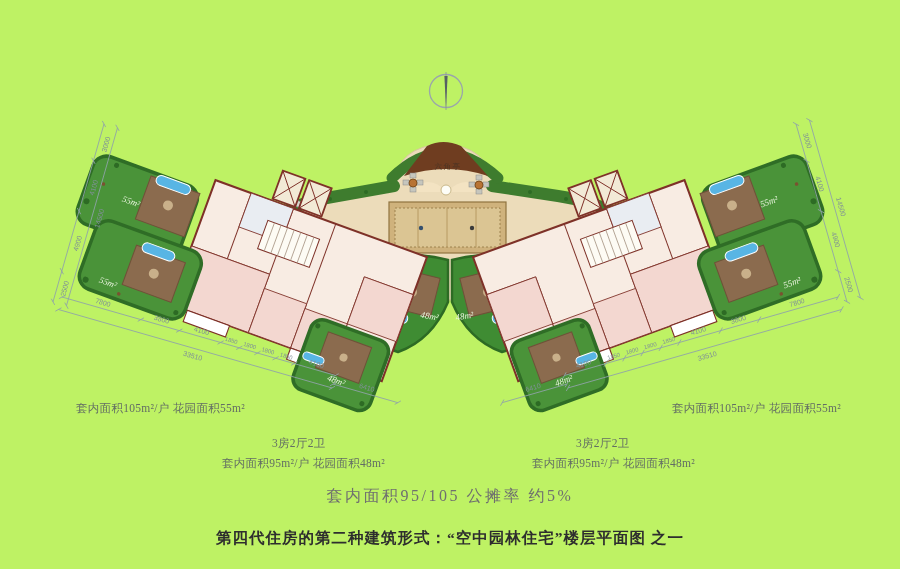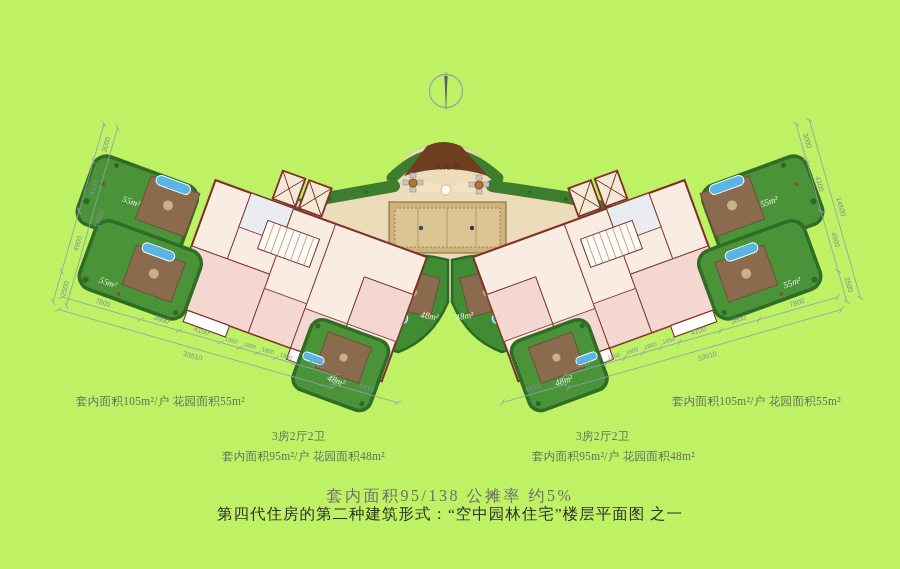--- a/index.html
+++ b/index.html
@@ -1,21 +1,21 @@
 <!DOCTYPE html>
 <html><head>
 <meta charset="utf-8">
 <style>
   html,body{margin:0;padding:0;background:#ffffff;}
   .stage{position:relative;width:900px;height:569px;background:#bef264;overflow:hidden;
          font-family:"Liberation Serif", serif;}
-  .anno{position:absolute;font-size:11.5px;color:#636e64;letter-spacing:.3px;white-space:nowrap;}
+  .anno{position:absolute;font-size:11.5px;color:#636e64;letter-spacing:.3px;white-space:nowrap;margin-top:7px;}
   .center-line{position:absolute;left:0;width:900px;text-align:center;white-space:nowrap;}
   .summary{top:486px;font-size:16px;color:#6f6f6f;letter-spacing:2.5px;}
-  .caption{top:504px;font-size:15.5px;color:#2e2e2e;font-weight:normal;letter-spacing:1px;}
+  .caption{top:528px;font-size:15.5px;color:#2e2e2e;font-weight:bold;letter-spacing:1px;}
   svg text{font-family:"Liberation Sans", sans-serif;}
   .dim{font-size:7px;fill:#7f9096;}
   .dimsm{font-size:5.8px;fill:#7f9096;}
   .glabel{font-size:9px;fill:#e9f4de;font-style:italic;font-family:"Liberation Serif",serif;}
   .pav{font-size:7.5px;fill:#4a3324;letter-spacing:1.5px;font-family:"Liberation Serif",serif;}
 </style>
 </head>
 <body>
 
 <div class="stage">
@@ -338,15 +338,15 @@
 </svg>
 
   
   <div class="anno" style="left:76px;top:394px;">套内面积105m²/户  花园面积55m²</div>
   <div class="anno" style="left:272px;top:429px;">3房2厅2卫</div>
   <div class="anno" style="left:222px;top:449px;">套内面积95m²/户  花园面积48m²</div>
   <div class="anno" style="left:672px;top:394px;">套内面积105m²/户  花园面积55m²</div>
   <div class="anno" style="left:576px;top:429px;">3房2厅2卫</div>
   <div class="anno" style="left:532px;top:449px;">套内面积95m²/户  花园面积48m²</div>
 
-  <div class="center-line summary">套内面积95/138  公摊率 约5%</div>
+  <div class="center-line summary">套内面积95/105  公摊率 约5%</div>
   <div class="center-line caption">第四代住房的第二种建筑形式：“空中园林住宅”楼层平面图 之一</div>
 </div>
 
 </body></html>

